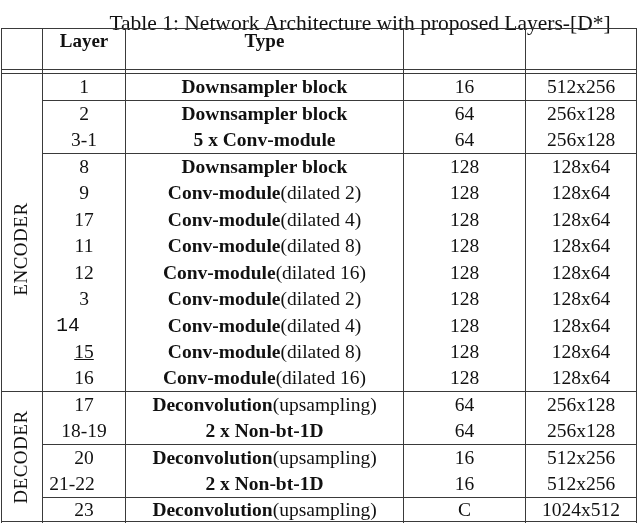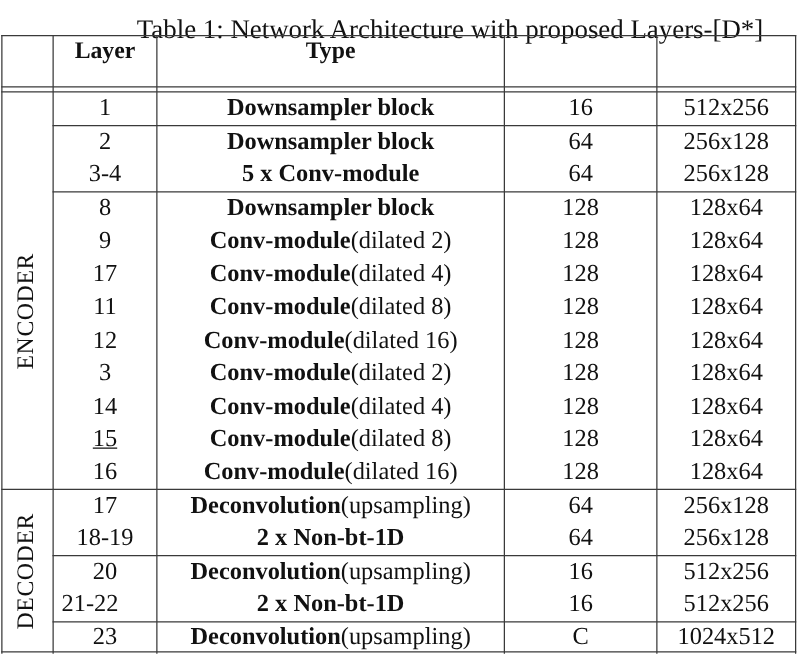--- a/index.html
+++ b/index.html
@@ -111,21 +111,21 @@
     </div>
 
     <div>
       <div class="cell" style="left:42px;top:73px;width:82px;">2</div>
       <div class="cell" style="left:125px;top:73px;width:277px;"><span class="b">Downsampler block</span><span></span></div>
       <div class="cell" style="left:403px;top:73px;width:121px;">64</div>
       <div class="cell" style="left:525px;top:73px;width:110px;">256x128</div>
     </div>
 
     <div>
-      <div class="cell" style="left:42px;top:99px;width:82px;">3-4</div>
+      <div class="cell" style="left:42px;top:99px;width:82px;">3-1</div>
       <div class="cell" style="left:125px;top:99px;width:277px;"><span class="b">5 x Conv-module</span><span></span></div>
       <div class="cell" style="left:403px;top:99px;width:121px;">64</div>
       <div class="cell" style="left:525px;top:99px;width:110px;">256x128</div>
     </div>
 
     <div>
       <div class="cell" style="left:42px;top:126px;width:82px;">8</div>
       <div class="cell" style="left:125px;top:126px;width:277px;"><span class="b">Downsampler block</span><span></span></div>
       <div class="cell" style="left:403px;top:126px;width:121px;">128</div>
       <div class="cell" style="left:525px;top:126px;width:110px;">128x64</div>
@@ -160,21 +160,21 @@
     </div>
 
     <div>
       <div class="cell" style="left:42px;top:258px;width:82px;">3</div>
       <div class="cell" style="left:125px;top:258px;width:277px;"><span class="b">Conv-module</span><span>(dilated 2)</span></div>
       <div class="cell" style="left:403px;top:258px;width:121px;">128</div>
       <div class="cell" style="left:525px;top:258px;width:110px;">128x64</div>
     </div>
 
     <div>
-      <div class="cell" style="left:42px;top:285px;width:82px;">14</div>
+      <div class="cell" style="left:26px;top:285px;width:82px;font-family:Liberation Mono, monospace;">14</div>
       <div class="cell" style="left:125px;top:285px;width:277px;"><span class="b">Conv-module</span><span>(dilated 4)</span></div>
       <div class="cell" style="left:403px;top:285px;width:121px;">128</div>
       <div class="cell" style="left:525px;top:285px;width:110px;">128x64</div>
     </div>
 
     <div>
       <div class="cell" style="left:42px;top:311px;width:82px;text-decoration:underline;">15</div>
       <div class="cell" style="left:125px;top:311px;width:277px;"><span class="b">Conv-module</span><span>(dilated 8)</span></div>
       <div class="cell" style="left:403px;top:311px;width:121px;">128</div>
       <div class="cell" style="left:525px;top:311px;width:110px;">128x64</div>

